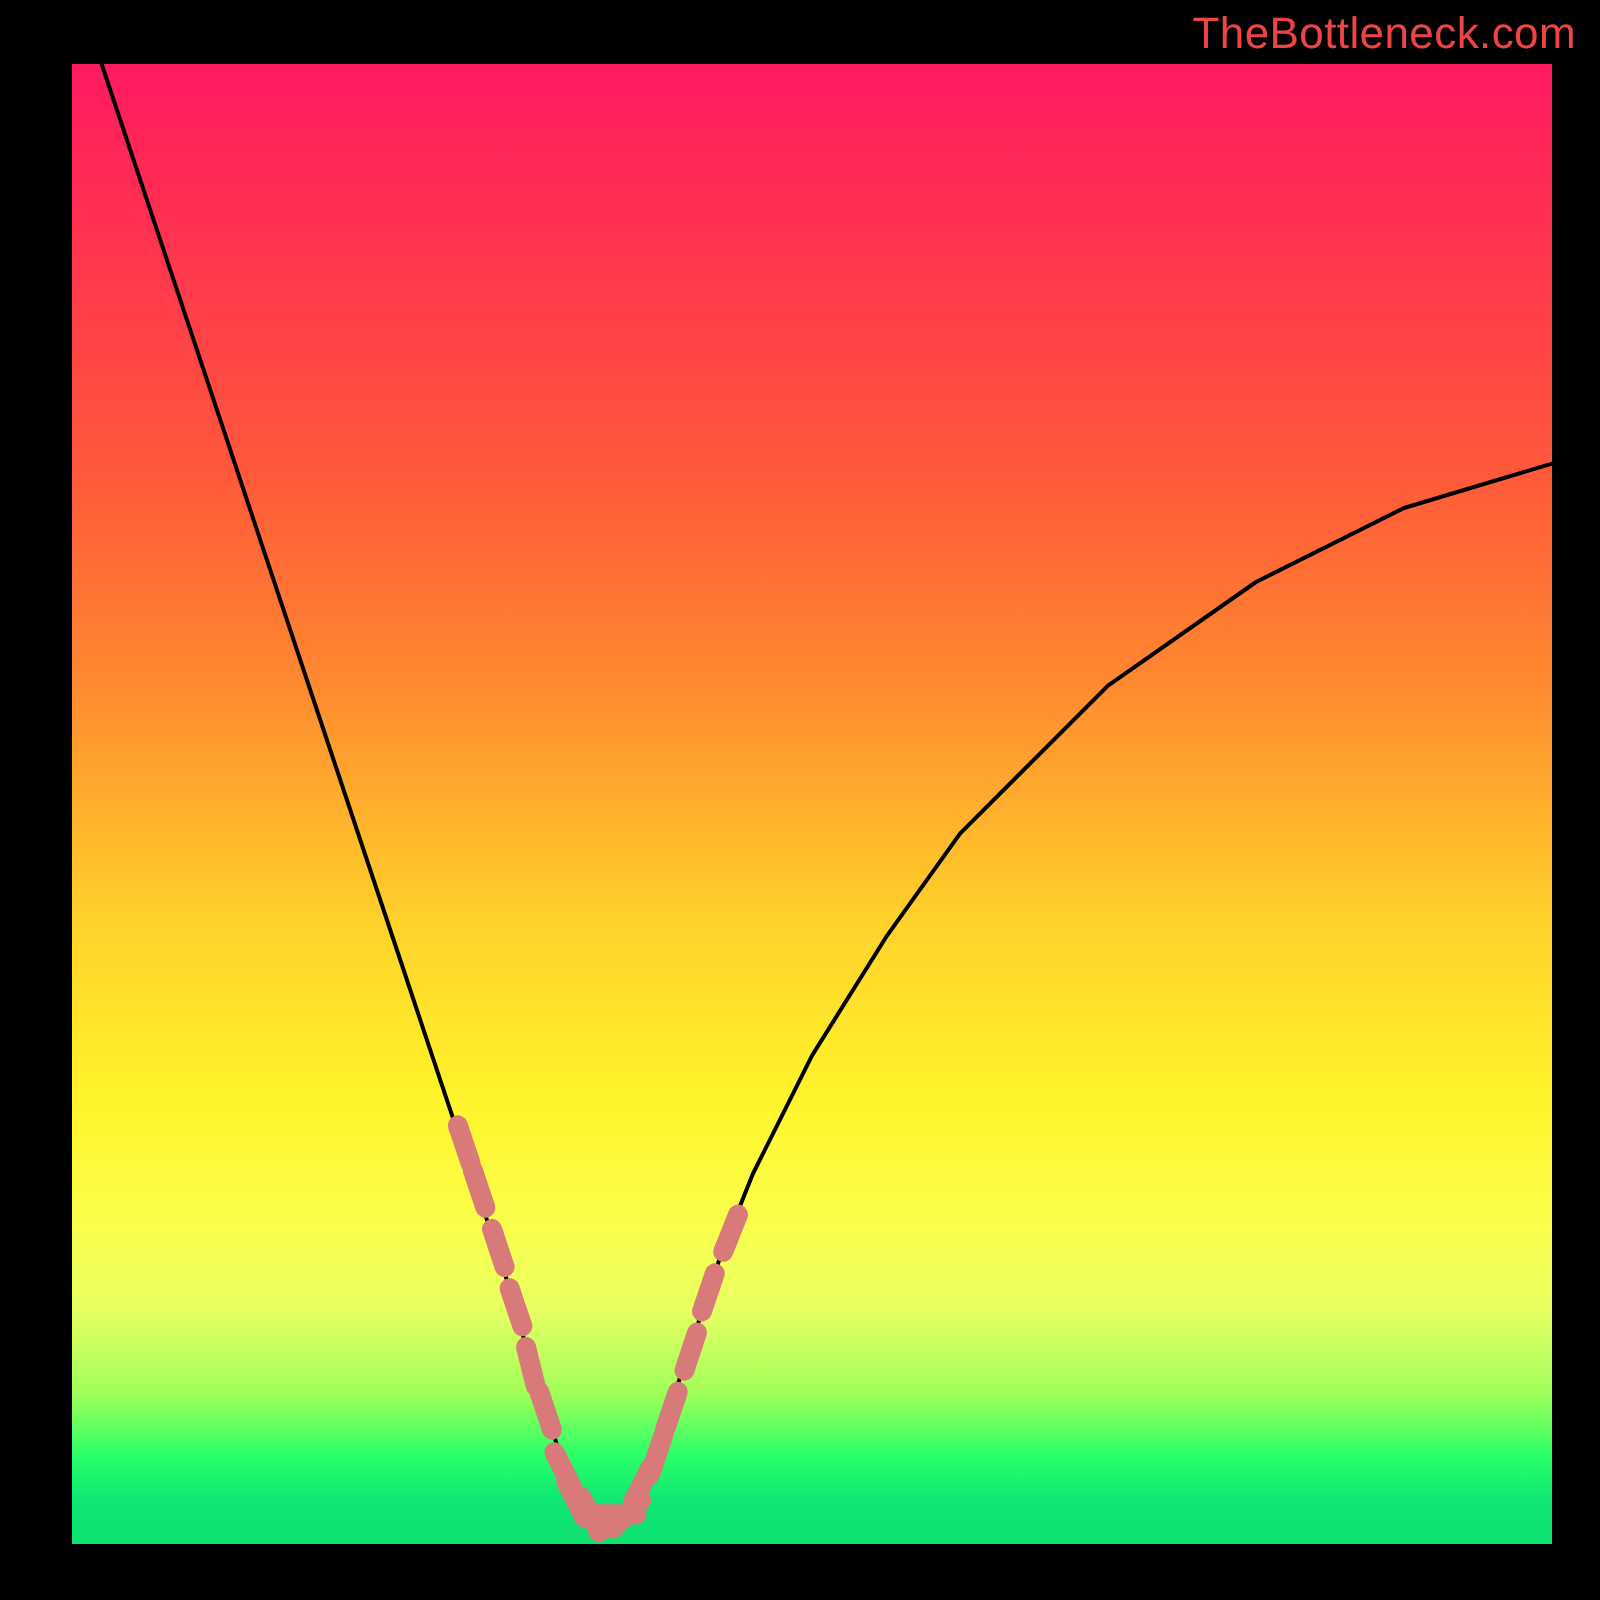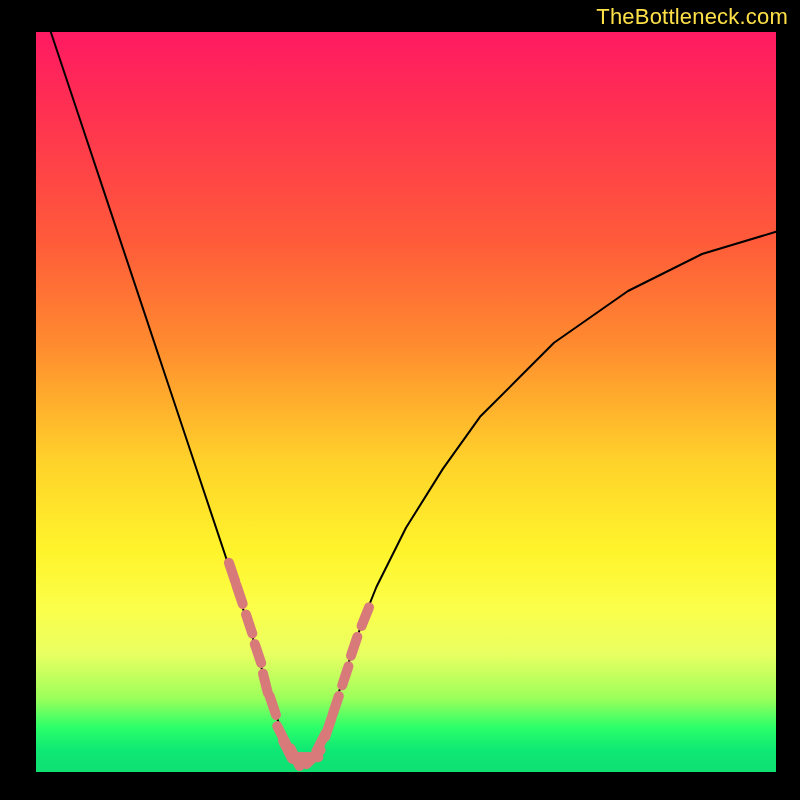--- a/index.html
+++ b/index.html
@@ -14,21 +14,21 @@
   .outer {
     position: relative;
     width: 800px;
     height: 800px;
     background: #000;
   }
   .watermark {
     position: absolute;
     top: 4px;
     right: 12px;
-    color: #fde047;
+    color: #ef4444;
     font-size: 22px;
     font-weight: 500;
     letter-spacing: 0.2px;
     z-index: 10;
   }
   .plot {
     position: absolute;
     left: 36px;
     top: 32px;
     width: 740px;

